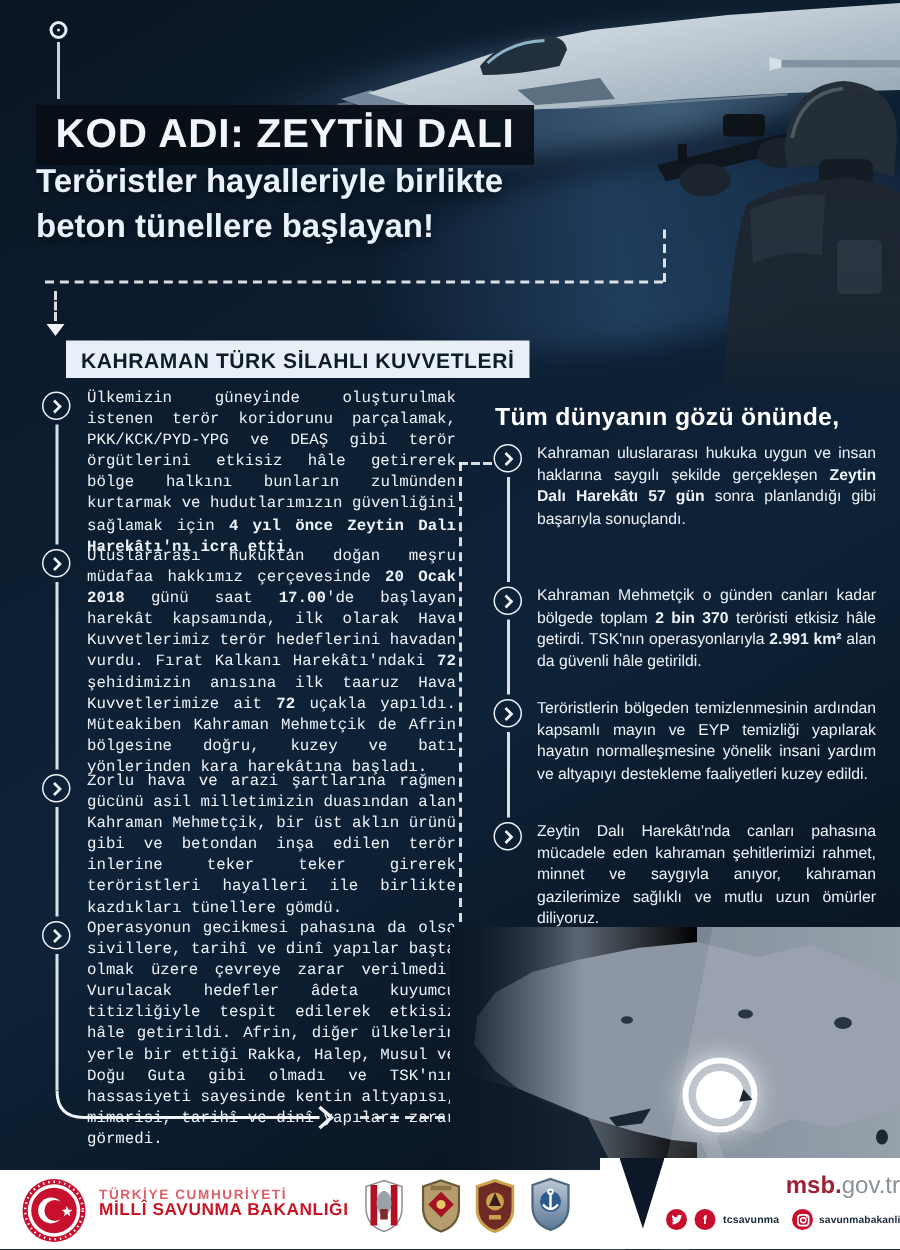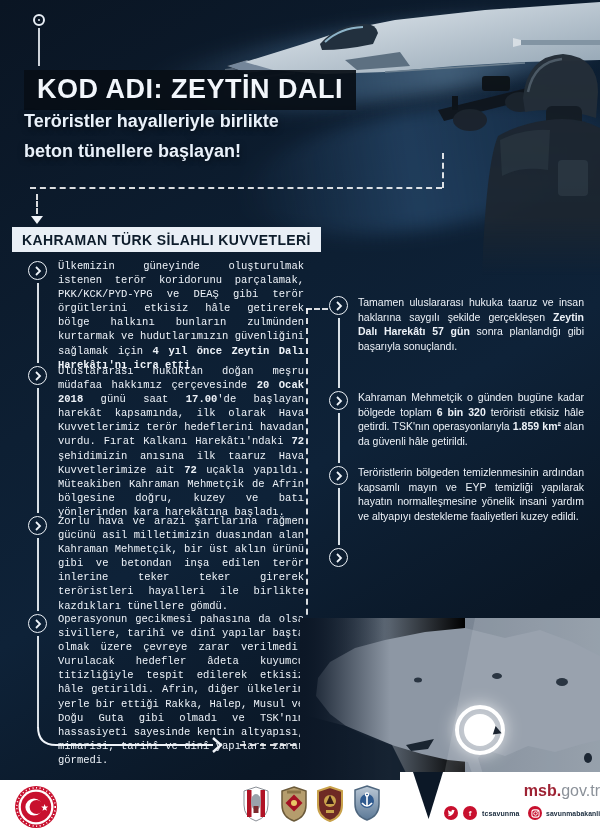--- a/index.html
+++ b/index.html
@@ -12,32 +12,32 @@
   .streak{position:absolute;border-radius:50%;filter:blur(9px);}
   .s1{left:140px;top:28px;width:470px;height:74px;transform:rotate(-7deg);
       background:linear-gradient(90deg,rgba(70,120,180,0) 0%,rgba(110,165,215,.30) 40%,rgba(150,200,240,.38) 65%,rgba(90,140,195,.12) 100%);}
   .s2{left:240px;top:108px;width:380px;height:120px;transform:rotate(-9deg);
       background:linear-gradient(90deg,rgba(60,115,175,0) 0%,rgba(80,140,200,.28) 45%,rgba(60,115,175,.10) 100%);}
   .target{left:33px;top:14px;width:12px;height:12px;border:2px solid #e8eef5;border-radius:50%;}
   .target::after{content:"";position:absolute;left:3px;top:3px;width:2px;height:2px;background:#e8eef5;border-radius:50%;}
   .tline{left:38px;top:28px;width:2px;height:38px;background:rgba(240,245,250,.85);}
   .kicker{left:24px;top:70px;background:rgba(8,14,22,.92);color:#f2f6fb;font-size:27px;font-weight:bold;
           letter-spacing:.5px;padding:4px 13px 5px;white-space:nowrap;}
-  .headline{left:24px;top:106px;color:#e9f1fa;font-size:18px;font-weight:bold;line-height:30px;
+  .headline{left:24px;top:106px;color:#e9f1fa;font-size:22px;font-weight:bold;line-height:30px;
             text-shadow:0 2px 6px rgba(0,0,0,.5);white-space:nowrap;}
   
   .dash-h{border-top:2px dashed rgba(255,255,255,.85);height:0;}
   .dash-v{border-left:2px dashed rgba(255,255,255,.85);width:0;}
   .deco-top-h{left:30px;top:187px;width:412px;}
   .deco-top-v{left:442px;top:153px;height:35px;}
   .arrow-dash{left:36px;top:194px;height:20px;}
   .arrow-tri{left:31px;top:216px;width:0;height:0;border-left:6px solid transparent;
              border-right:6px solid transparent;border-top:8px solid #f0f4f9;}
   
-  .badge{left:12px;top:227px;background:#e9eff6;color:#0d1c2b;font-size:14px;font-weight:bold;
+  .badge{left:44px;top:227px;background:#e9eff6;color:#0d1c2b;font-size:14px;font-weight:bold;
          letter-spacing:.4px;padding:5px 10px 4px;white-space:nowrap;}
   
   .chev{width:19px;height:19px;border:1.6px solid #eef3f8;border-radius:50%;display:flex;
         align-items:center;justify-content:center;}
   .chev svg{display:block;}
   .body-txt{color:#edf2f8;font-size:10.5px;line-height:14.1px;text-align:justify;font-weight:500;}
   .body-txt b{font-weight:bold;}
   .lefttxt{width:246px;font-family:Liberation Mono, monospace;}
   .righttxt{width:226px;line-height:14.5px;}
   .conn{width:2px;background:rgba(240,245,250,.9);}
@@ -170,51 +170,53 @@
   </div>
   <div class="abs body-txt lefttxt" style="left:58px;top:514px;"><span>Zorlu hava ve arazi şartlarına rağmen gücünü asil milletimizin duasından alan Kahraman Mehmetçik, bir üst aklın ürünü gibi ve betondan inşa edilen terör inlerine teker teker girerek teröristleri hayalleri ile birlikte kazdıkları tünellere gömdü.</span></div>
 
   <div class="abs chev" style="left:28px;top:614px;">
     <svg width="10" height="12" viewBox="0 0 10 12">
         <polyline points="3,2 7,6 3,10" stroke="#eef3f8" stroke-width="1.8" fill="none"></polyline>
       </svg>
   </div>
   <div class="abs body-txt lefttxt" style="left:58px;top:612px;"><span>Operasyonun gecikmesi pahasına da olsa sivillere, tarihî ve dinî yapılar başta olmak üzere çevreye zarar verilmedi. Vurulacak hedefler âdeta kuyumcu titizliğiyle tespit edilerek etkisiz hâle getirildi. Afrin, diğer ülkelerin yerle bir ettiği Rakka, Halep, Musul ve Doğu Guta gibi olmadı ve TSK'nın hassasiyeti sayesinde kentin altyapısı, mimarisi, tarihî ve dinî yapıları zarar görmedi.</span></div>
 
+  <div class="abs rheading">Tüm dünyanın gözü önünde,</div>
 
   <div class="abs conn" style="left:338px;top:318px;height:70px;"></div>
   <div class="abs conn" style="left:338px;top:413px;height:50px;"></div>
   <div class="abs conn" style="left:338px;top:488px;height:57px;"></div>
 
   <div class="abs chev" style="left:329px;top:296px;">
     <svg width="10" height="12" viewBox="0 0 10 12">
         <polyline points="3,2 7,6 3,10" stroke="#eef3f8" stroke-width="1.8" fill="none"></polyline>
       </svg>
   </div>
-  <div class="abs body-txt righttxt" style="left:358px;top:295px;"><span>Tamamen uluslararası hukuka taaruz ve insan haklarına saygılı şekilde gerçekleşen </span><b>Zeytin Dalı Harekâtı 57 gün</b><span> sonra planlandığı gibi başarıyla sonuçlandı.</span></div>
+  <div class="abs body-txt righttxt" style="left:358px;top:295px;"><span>Kahraman uluslararası hukuka uygun ve insan haklarına saygılı şekilde gerçekleşen </span><b>Zeytin Dalı Harekâtı 57 gün</b><span> sonra planlandığı gibi başarıyla sonuçlandı.</span></div>
 
   <div class="abs chev" style="left:329px;top:391px;">
     <svg width="10" height="12" viewBox="0 0 10 12">
         <polyline points="3,2 7,6 3,10" stroke="#eef3f8" stroke-width="1.8" fill="none"></polyline>
       </svg>
   </div>
-  <div class="abs body-txt righttxt" style="left:358px;top:390px;"><span>Kahraman Mehmetçik o günden bugüne kadar bölgede toplam </span><b>6 bin 320</b><span> teröristi etkisiz hâle getirdi. TSK'nın operasyonlarıyla </span><b>1.859 km²</b><span> alan da güvenli hâle getirildi.</span></div>
+  <div class="abs body-txt righttxt" style="left:358px;top:390px;"><span>Kahraman Mehmetçik o günden canları kadar bölgede toplam </span><b>2 bin 370</b><span> teröristi etkisiz hâle getirdi. TSK'nın operasyonlarıyla </span><b>2.991 km²</b><span> alan da güvenli hâle getirildi.</span></div>
 
   <div class="abs chev" style="left:329px;top:466px;">
     <svg width="10" height="12" viewBox="0 0 10 12">
         <polyline points="3,2 7,6 3,10" stroke="#eef3f8" stroke-width="1.8" fill="none"></polyline>
       </svg>
   </div>
   <div class="abs body-txt righttxt" style="left:358px;top:465px;"><span>Teröristlerin bölgeden temizlenmesinin ardından kapsamlı mayın ve EYP temizliği yapılarak hayatın normalleşmesine yönelik insani yardım ve altyapıyı destekleme faaliyetleri kuzey edildi.</span></div>
 
   <div class="abs chev" style="left:329px;top:548px;">
     <svg width="10" height="12" viewBox="0 0 10 12">
         <polyline points="3,2 7,6 3,10" stroke="#eef3f8" stroke-width="1.8" fill="none"></polyline>
       </svg>
   </div>
+  <div class="abs body-txt righttxt" style="left:358px;top:547px;"><span>Zeytin Dalı Harekâtı'nda canları pahasına mücadele eden kahraman şehitlerimizi rahmet, minnet ve saygıyla anıyor, kahraman gazilerimize sağlıklı ve mutlu uzun ömürler diliyoruz.</span></div>
 
   <svg class="abs mapwrap" viewBox="0 0 300 167">
     <defs>
       <linearGradient id="seaGrad" x1="0" y1="0" x2="1" y2="0">
         <stop offset="0" stop-color="#0d1a2a"></stop>
           <stop offset=".28" stop-color="#5f6a77"></stop>
         <stop offset=".55" stop-color="#7a8ema97"></stop>
           <stop offset=".55" stop-color="#7a8593"></stop>
         <stop offset="1" stop-color="#8a95a1"></stop>
       </linearGradient>
@@ -247,20 +249,24 @@
 
   <svg class="abs" style="left:14px;top:785px;" width="44" height="44" viewBox="0 0 44 44">
     <circle cx="22" cy="22" r="21" fill="#c8102e"></circle>
     <circle cx="22" cy="22" r="17.5" fill="#ffffff"></circle>
     <circle cx="22" cy="22" r="19.2" fill="none" stroke="#ffffff" stroke-width="1.6" stroke-dasharray="1 2.6"></circle>
     <circle cx="22" cy="22" r="15.2" fill="#c8102e"></circle>
     <circle cx="20" cy="22" r="8.6" fill="#ffffff"></circle>
     <circle cx="22.6" cy="22" r="7" fill="#c8102e"></circle>
     <polygon points="30.5,19 31.6,21.4 34.2,21.6 32.2,23.3 32.9,25.8 30.7,24.4 28.5,25.8 29.2,23.3 27.2,21.6 29.8,21.4" fill="#ffffff"></polygon>
   </svg>
+  <div class="abs" style="left:66px;top:791px;">
+    <div class="min1">TÜRKİYE CUMHURİYETİ</div>
+    <div class="min2">MİLLÎ SAVUNMA BAKANLIĞI</div>
+  </div>
 
   <svg class="abs" style="left:243px;top:786px;" width="26" height="36" viewBox="0 0 26 36">
     <path d="M13 1 L25 5 V19 Q25 31 13 35 Q1 31 1 19 V5 Z" fill="#ffffff" stroke="#8a8f96" stroke-width="1"></path>
     <rect x="4" y="4" width="4.5" height="27" fill="#b01325"></rect>
     <rect x="17.5" y="4" width="4.5" height="27" fill="#b01325"></rect>
     <ellipse cx="13" cy="16" rx="5" ry="8" fill="#9aa2ab"></ellipse>
     <rect x="10.5" y="20" width="5" height="7" fill="#7c2a2e"></rect>
   </svg>
   <svg class="abs" style="left:281px;top:786px;" width="26" height="36" viewBox="0 0 26 36">
     <path d="M13 1 L25 5 V19 Q25 31 13 35 Q1 31 1 19 V5 Z" fill="#b59d6d" stroke="#6b5a3a" stroke-width="1.5"></path>

